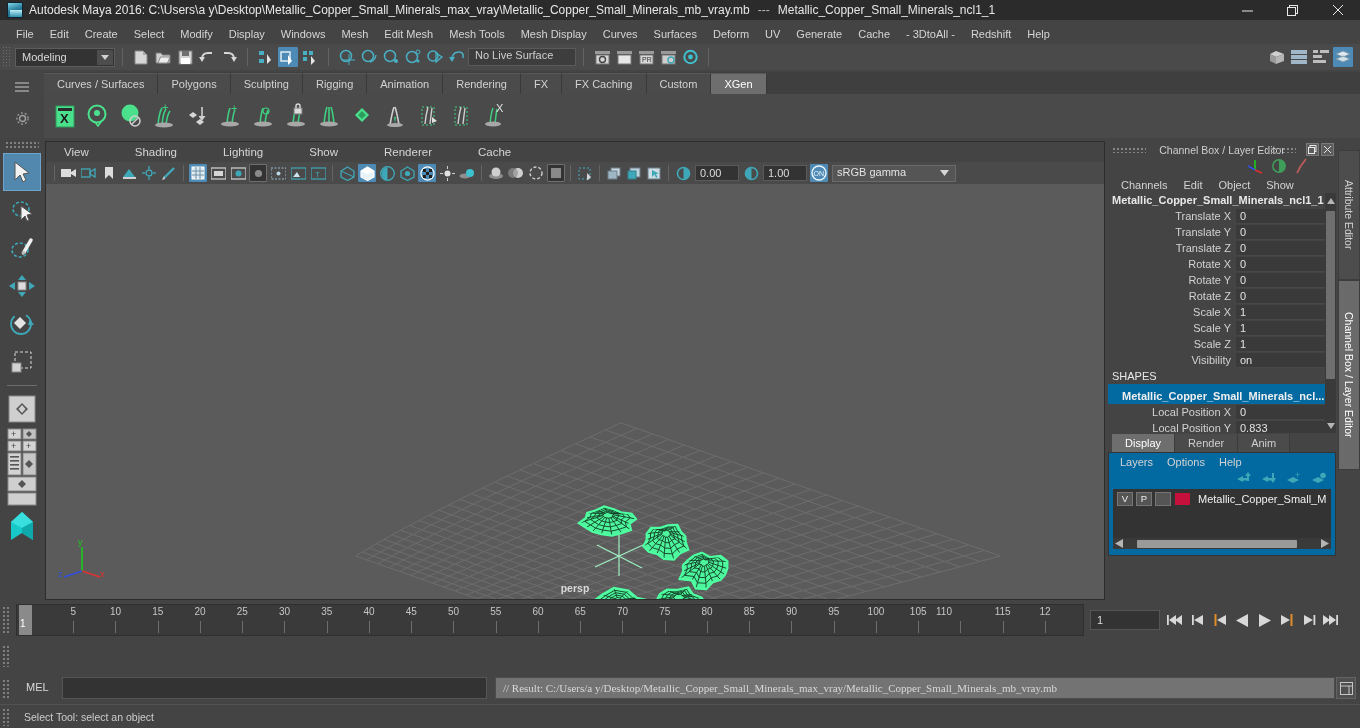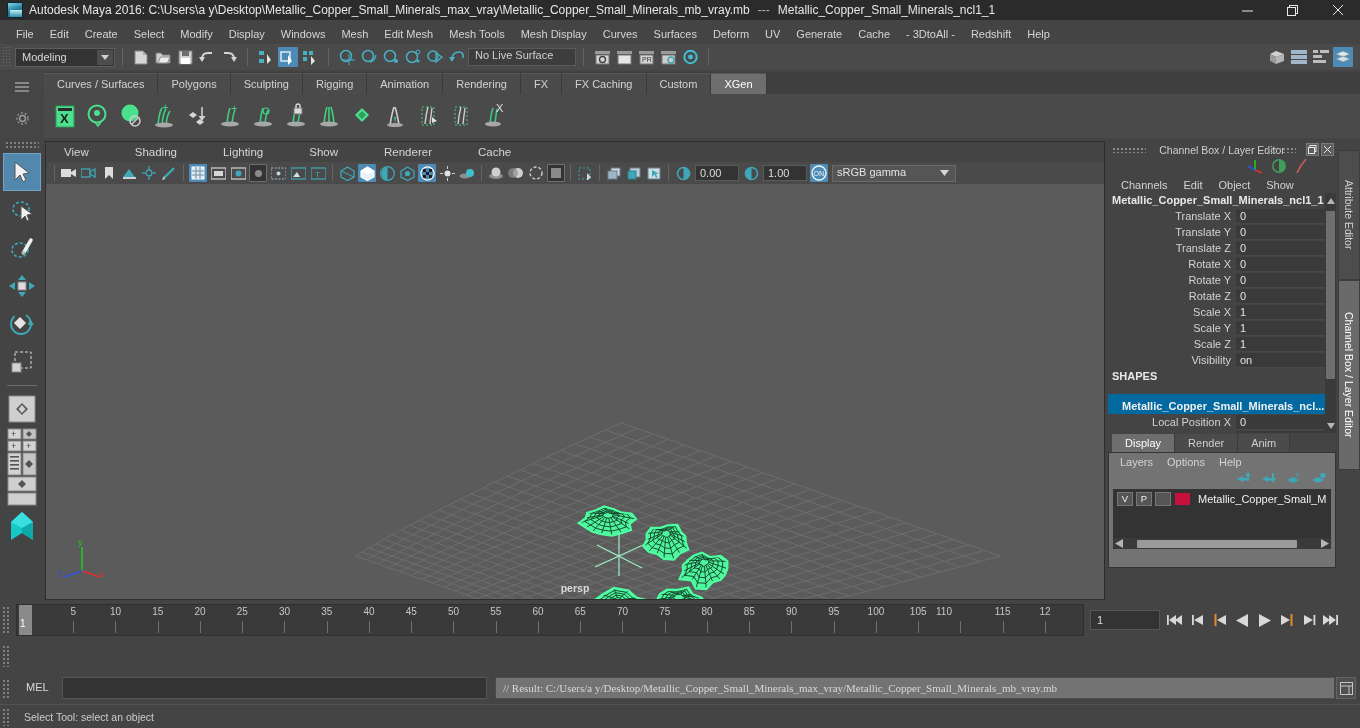--- a/index.html
+++ b/index.html
@@ -109,33 +109,33 @@
     font-size:9px;display:flex;align-items:center;justify-content:center;}
   .cb-iconrow{ height:18px; display:flex; align-items:center; justify-content:flex-end; padding-right:28px; gap:7px;}
   .cb-menu{ height:17px;display:flex;align-items:center;padding-left:6px;gap:2px;}
   .cb-menu span{ color:#d3d3d3;font-size:11px;padding:1px 7px; }
   .cb-list{ position:relative; background:#444; height:240px; overflow:hidden; }
   .cb-node{ color:#e8e8e8;font-size:11px;font-weight:bold;padding:1px 0 2px 4px;white-space:nowrap;}
   .cb-row{ display:flex; align-items:center; height:16px; }
   .cb-lab{ flex:1; text-align:right; color:#d2d2d2;font-size:11px;padding-right:5px;white-space:nowrap;}
   .cb-val{ width:100px;height:15px;background:#3a3a3a;color:#e3e3e3;font-size:11px;
     display:flex;align-items:center;padding-left:4px; border-bottom:1px solid #474747;}
-  .cb-section{ color:#e8e8e8;font-size:11px;font-weight:bold;padding:2px 0 12px 4px; }
+  .cb-section{ color:#e8e8e8;font-size:11px;font-weight:normal;padding:2px 0 2px 4px; }
   .cb-shape{ color:#efefef;font-size:11px;font-weight:bold;padding:6px 0 2px 14px;
     background:#0369a1;white-space:nowrap;overflow:hidden;}
   .cb-scroll{ position:absolute;right:0;top:0;width:11px;height:240px;background:#3a3a3a; }
   .cb-thumb{ position:absolute;right:1px;top:18px;width:9px;height:168px;background:#6f6f6f;border-radius:1px;}
   .cb-arrU,.cb-arrD{ position:absolute;right:0;width:11px;height:11px;display:flex;align-items:center;justify-content:center;}
   .cb-arrU{top:2px;} .cb-arrD{bottom:2px;}
 
   .le-tabs{ display:flex; height:19px; align-items:flex-end; padding-left:4px; }
   .le-tab{ height:18px;padding:0 13px;display:flex;align-items:center;font-size:11px;
     background:#4b4b4b;color:#cecece;border-right:1px solid #3b3b3b;}
   .le-tab.active{ background:#6e6e6e;color:#fff; }
-  .le-body{ background:#737373; height:116px; border:1px solid #343434; }
+  .le-body{ background:#0369a1; height:104px; border:1px solid #343434; }
   .le-menu{ height:17px;display:flex;align-items:center;padding-left:5px;gap:2px;}
   .le-menu span{ color:#d3d3d3;font-size:11px;padding:1px 6px;}
   .le-icons{ height:17px;display:flex;align-items:center;justify-content:flex-end;padding-right:8px;gap:9px;}
   .le-list{ margin:2px 4px 0 4px;height:60px;background:#333;position:relative; }
   .layer-row{ display:flex;align-items:center;height:17px;padding:2px 0 0 4px;gap:3px; }
   .lchip{ width:16px;height:14px;background:#555;border:1px solid #767676;color:#ececec;
     font-size:9.5px;display:flex;align-items:center;justify-content:center;}
   .lswatch{ width:17px;height:14px;border:1px solid #333; }
   .lname{ color:#f0f0f0;font-size:11px;white-space:nowrap;overflow:hidden;padding-left:4px;}
   .le-hscroll{ position:absolute;left:0;bottom:0;width:100%;height:11px;background:#3a3a3a;display:flex;align-items:center;}

